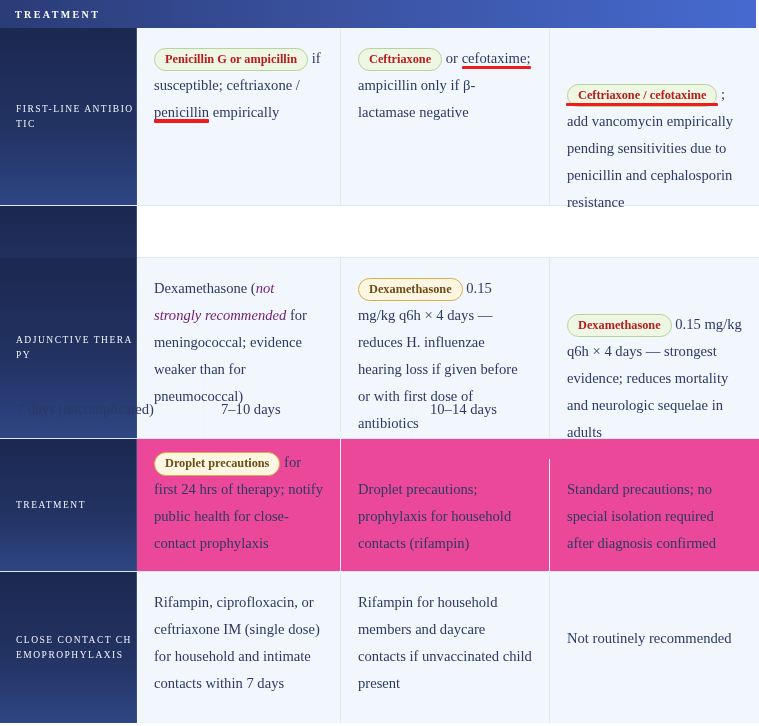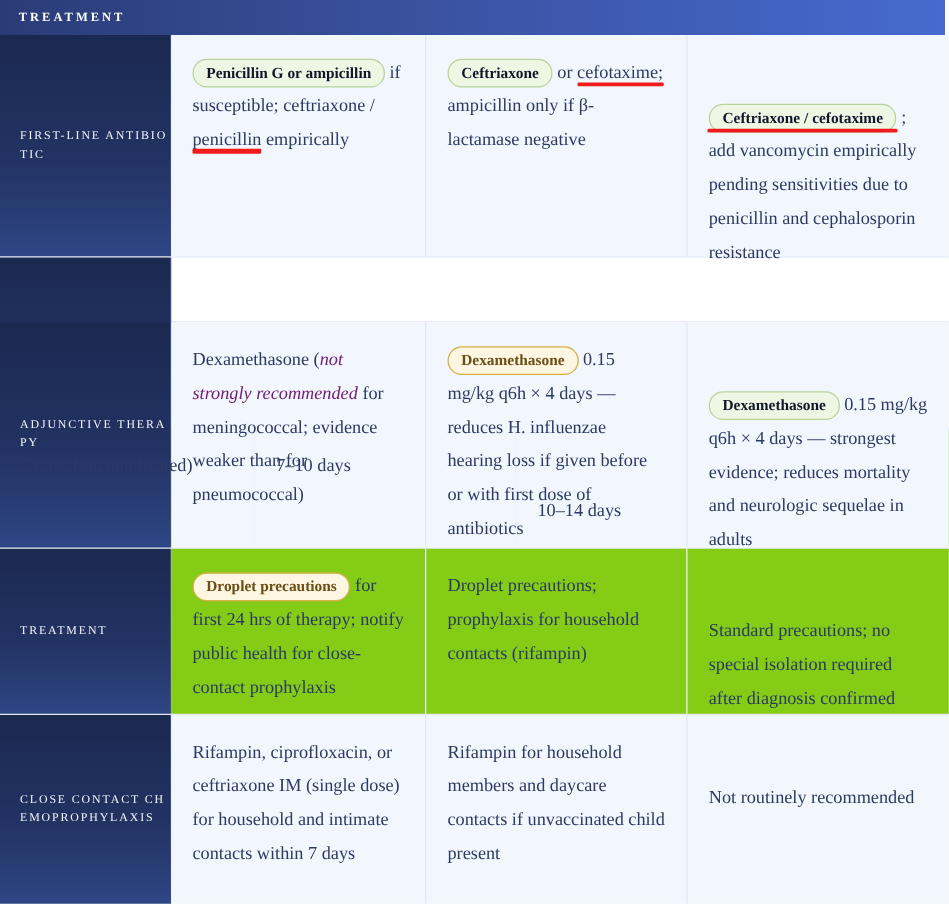--- a/index.html
+++ b/index.html
@@ -86,41 +86,41 @@
     position:relative;
     word-wrap:break-word;
   }
   .cell:last-child{border-right:none;}
   .cell-col0{flex:0 0 204px;}
   .cell-col1{flex:0 0 209px;}
   .cell-col2{flex:1 1 auto;margin-top:36px;}
 
   
   .bg-tint .cells{background:#f2f6fd;}
-  .bg-white .cells{background:#84cc16;}
+  .bg-white .cells{background:#ec4899;align-items:flex-end;}
   .bg-tint .cell{border-right-color:#e1e9f8;}
   .bg-white .cell{border-right-color:#eef2fa;}
 
   
   .pill{
     display:inline-block;
     border-radius:999px;
     padding:1px 10px 2px 10px;
     font-size:12.3px;
     font-weight:bold;
     line-height:1.5;
     white-space:nowrap;
     vertical-align:baseline;
     position:relative;
     font-family:"Liberation Serif","DejaVu Serif",serif;
   }
   .pill-green{
     background:#eef6e4;
     border:1px solid #b8d49a;
-    color:#0f172a;
+    color:#b91c1c;
   }
   .pill-amber{
     background:#fdf6e2;
     border:1px solid #d9ae47;
     color:#6b4e15;
   }
 
   
   .mark{
     position:relative;

